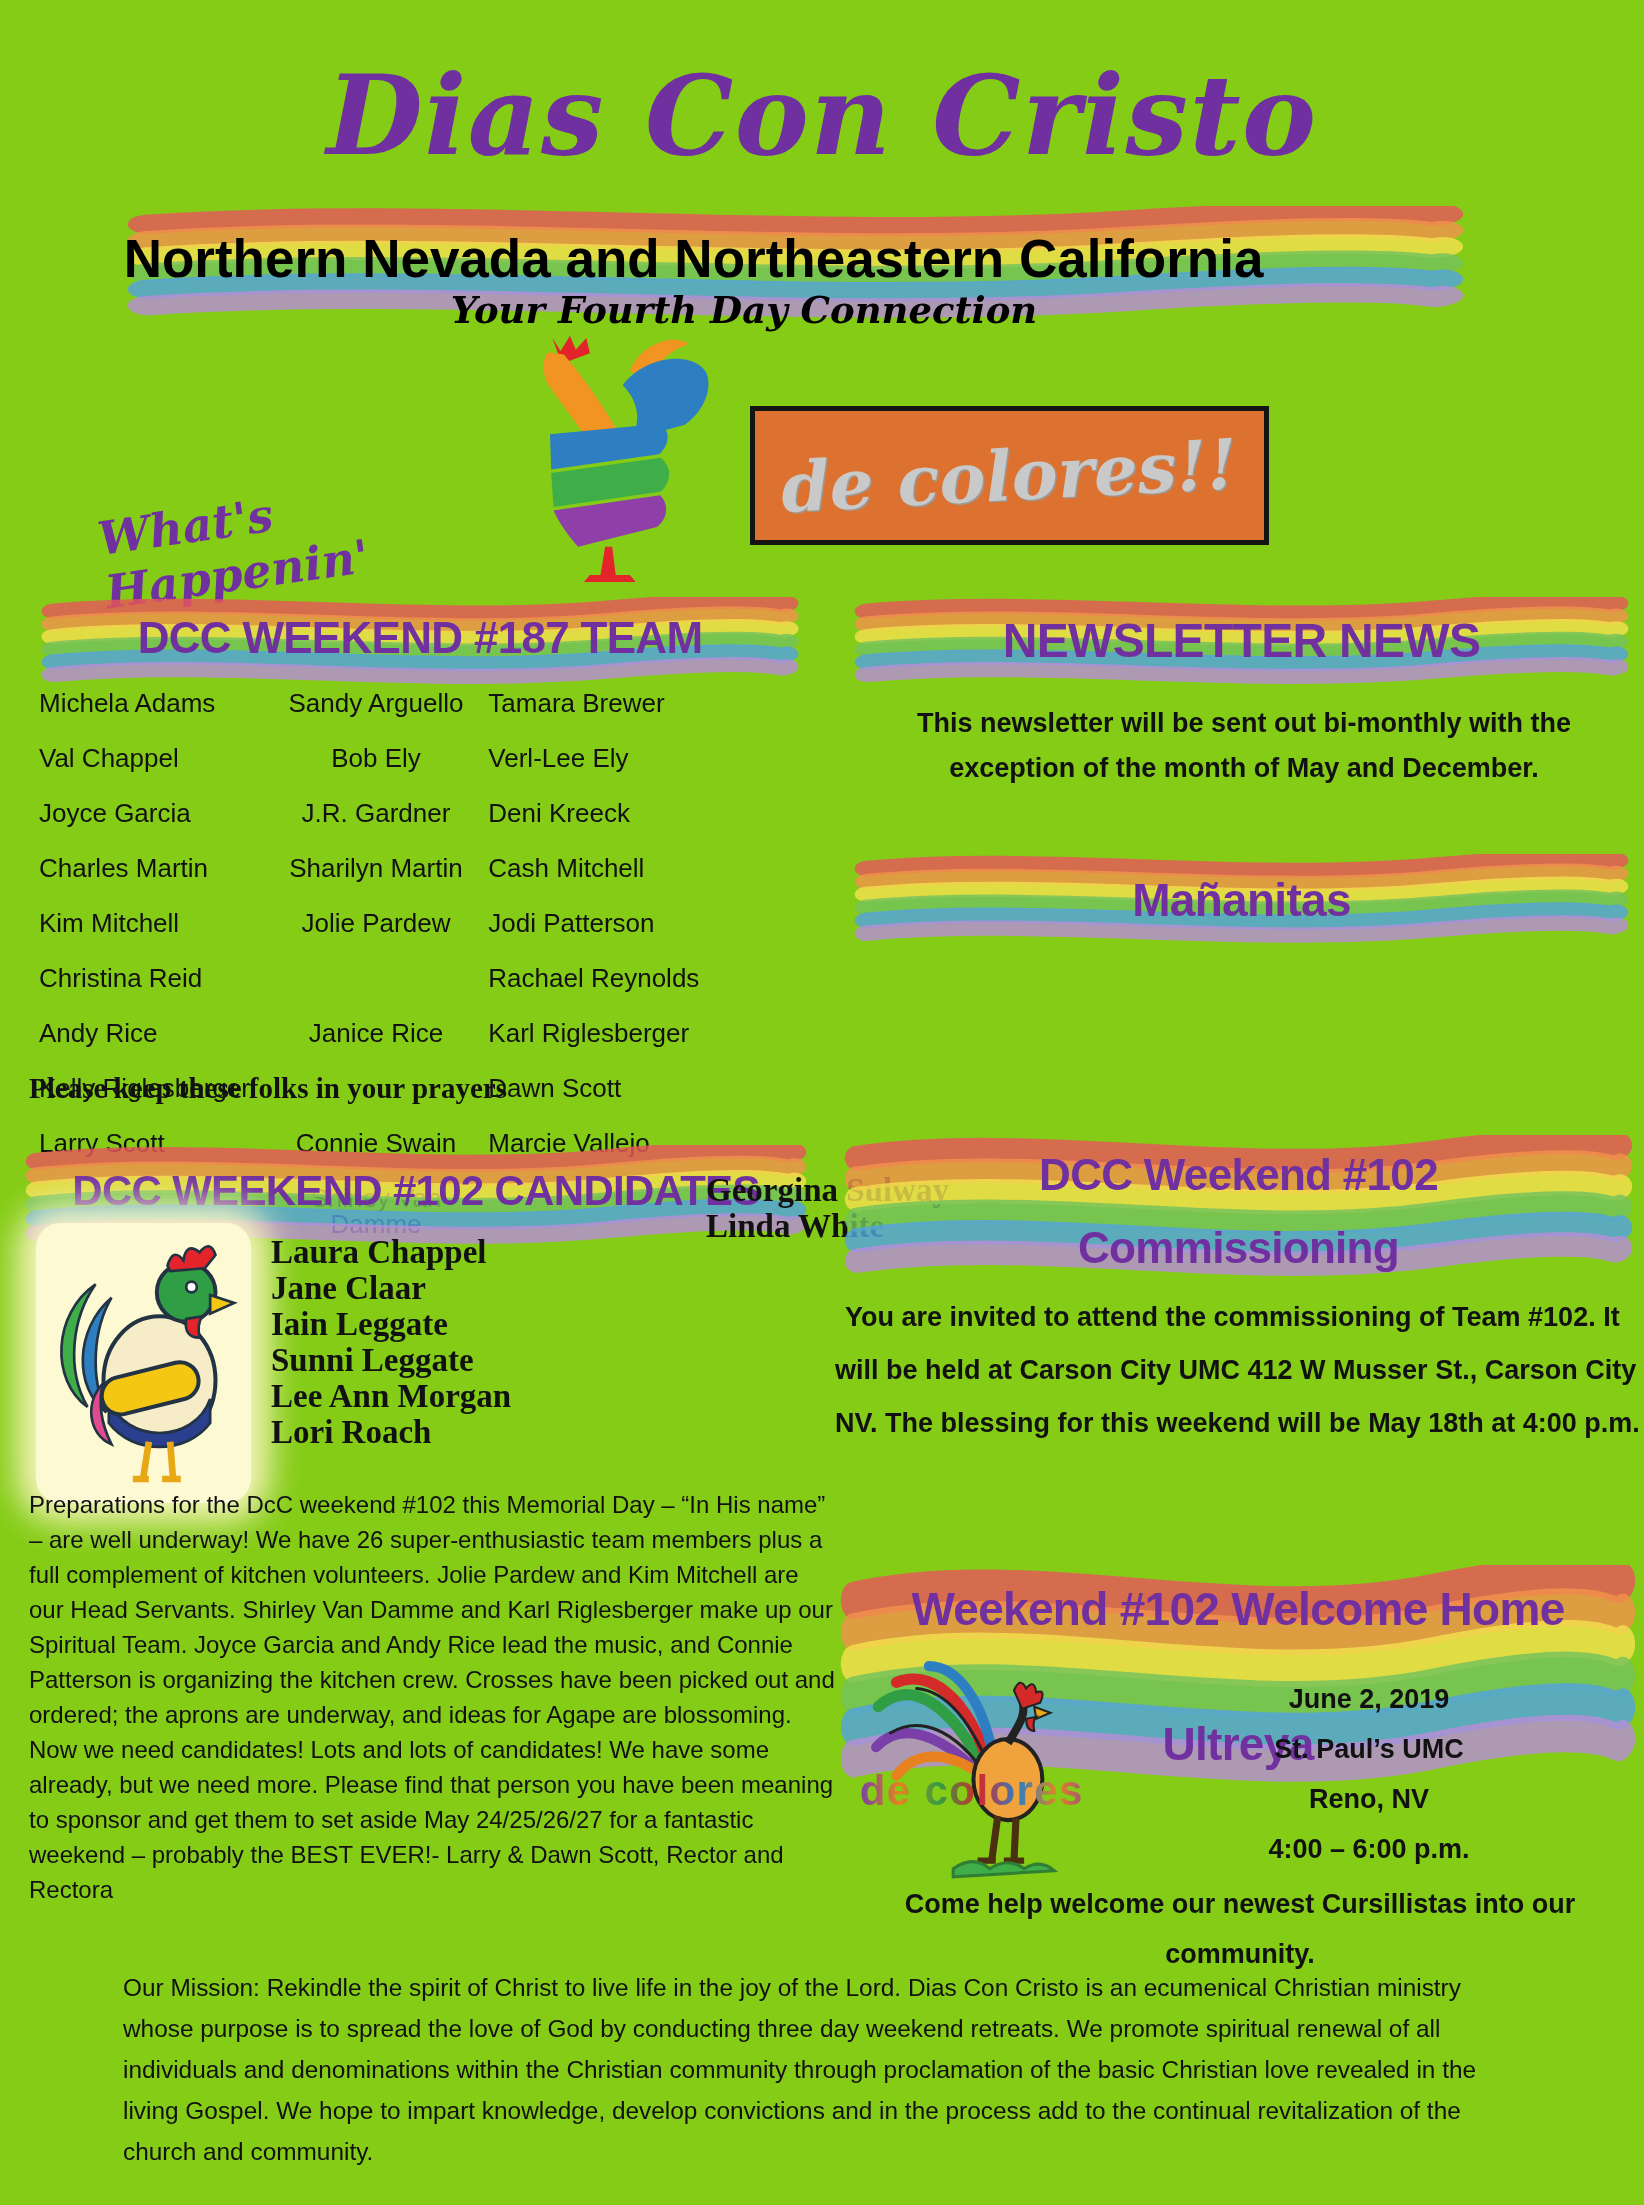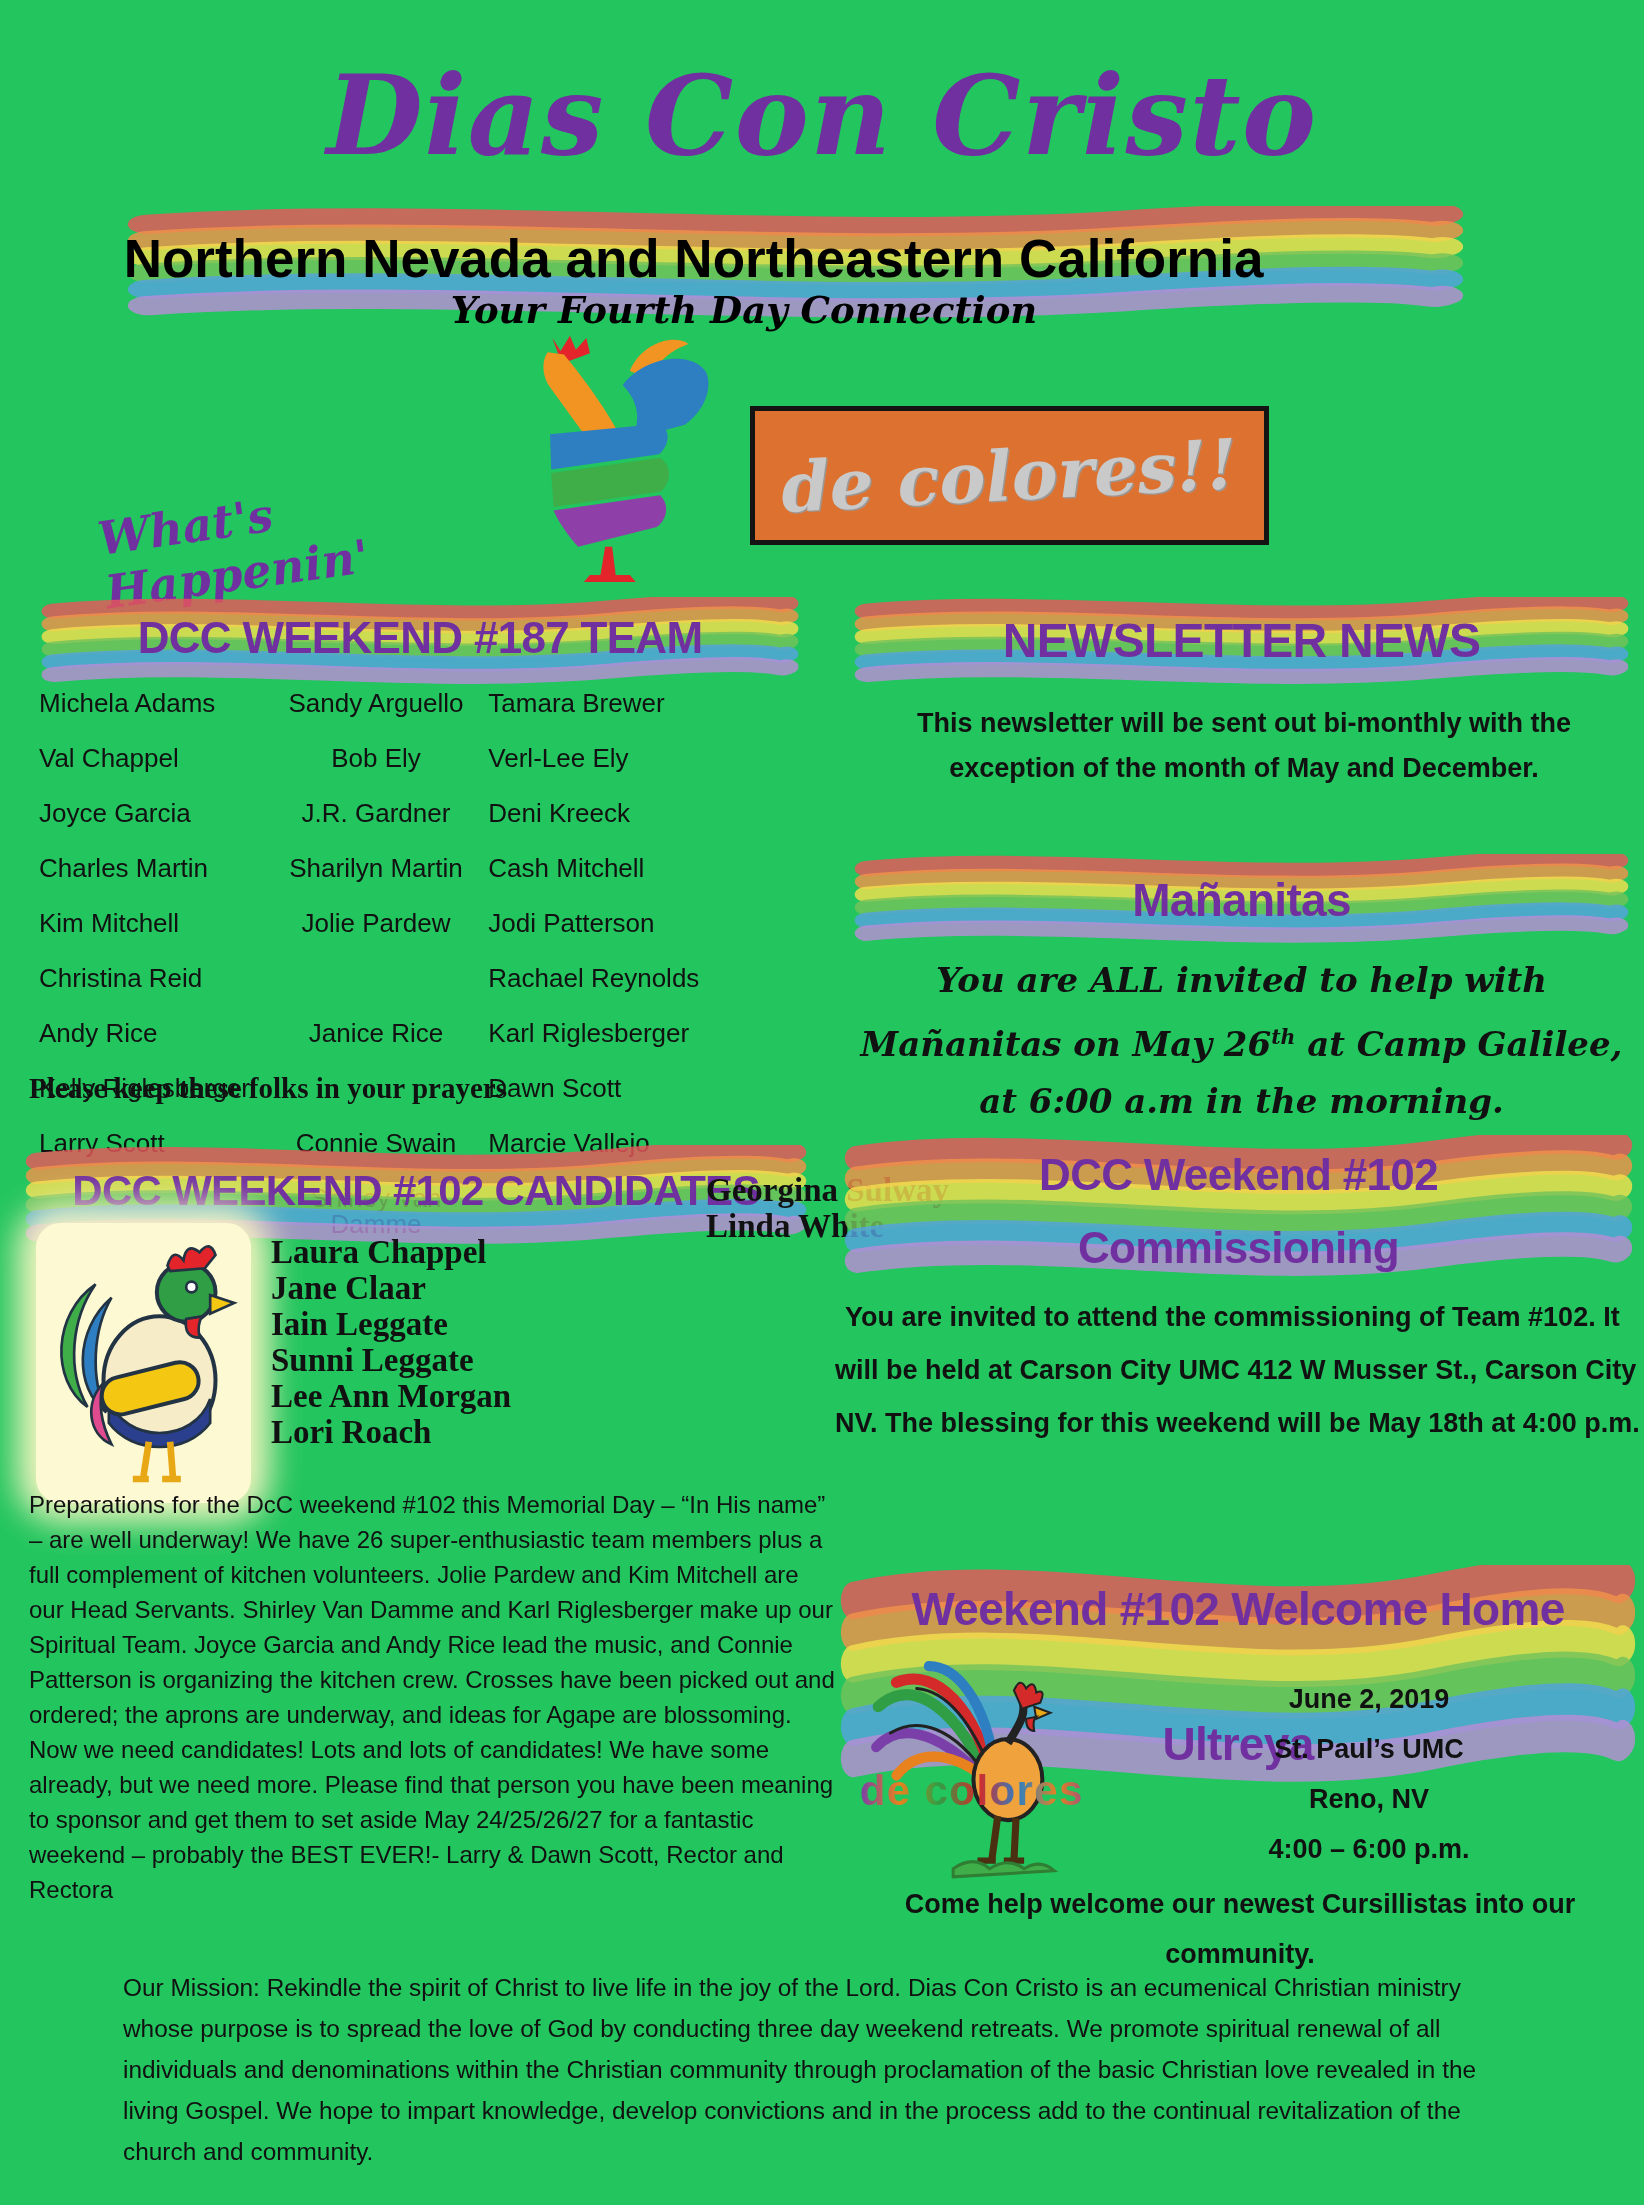--- a/index.html
+++ b/index.html
@@ -1,16 +1,16 @@
 <!DOCTYPE html>
 <html style="font-size:11.5px"><head>
 <meta charset="utf-8">
 <style>
   html,body{margin:0;padding:0;background:#fff;}
-  .page{position:relative;width:1644px;height:2205px;background:#22c55e;overflow:hidden;
+  .page{position:relative;width:1644px;height:2205px;background:#84cc16;overflow:hidden;
         font-family:"Liberation Sans",sans-serif;color:#111;}
   .abs{position:absolute;}
   .rainbow-wrap svg{width:100%;height:100%;display:block;}
   .ph{font-weight:800;color:#7030a0;text-align:center;letter-spacing:-0.7px;
       font-family:"Liberation Sans",sans-serif;}
   .script{font-family:"DejaVu Serif",serif;font-style:italic;}
   .serifb{font-family:"Liberation Serif",serif;font-weight:700;}
   .center{text-align:center;}
   .title{font:900 111px "DejaVu Serif",serif;font-style:italic;color:#7030a0;
          text-align:center;letter-spacing:1.4px;}
@@ -194,23 +194,20 @@
         <path d="M14 18 C150 -2,310 34,460 14 S598 16,606 8" stroke="#e8575a" stroke-width="19"></path>
         <path d="M14 34 C150 14,310 50,460 30 S598 32,606 24" stroke="#f0924b" stroke-width="19"></path>
         <path d="M14 50 C150 30,310 66,460 46 S598 48,606 40" stroke="#f3df4e" stroke-width="19"></path>
         <path d="M14 66 C150 46,310 82,460 62 S598 64,606 56" stroke="#74c25c" stroke-width="19"></path>
         <path d="M14 82 C150 62,310 98,460 78 S598 80,606 72" stroke="#53a4de" stroke-width="19"></path>
         <path d="M14 98 C150 78,310 114,460 94 S598 96,606 88" stroke="#b78ed6" stroke-width="19"></path>
       </g>
     </svg>
   </div>
   <div class="abs ph" style="left:849px;top:873px;width:785px;font-size:46px;">Mañanitas</div>
-  <div class="abs mana-body" style="left:842px;top:952px;width:799px;">
-    <span>You are ALL invited to help with Mañanitas on May 26</span><sup style="font-size:60%;">th</sup><span> at Camp Galilee, at 6:00 a.m in the morning.</span>
-  </div>
 
   <div class="abs rainbow-wrap" style="left:839px;top:1135px;width:799px;height:154px;">
     <svg viewBox="0 0 620 120" preserveAspectRatio="none">
       <g fill="none" stroke-linecap="round" stroke-opacity="0.82">
         <path d="M14 18 C150 -2,310 34,460 14 S598 16,606 8" stroke="#e8575a" stroke-width="19"></path>
         <path d="M14 34 C150 14,310 50,460 30 S598 32,606 24" stroke="#f0924b" stroke-width="19"></path>
         <path d="M14 50 C150 30,310 66,460 46 S598 48,606 40" stroke="#f3df4e" stroke-width="19"></path>
         <path d="M14 66 C150 46,310 82,460 62 S598 64,606 56" stroke="#74c25c" stroke-width="19"></path>
         <path d="M14 82 C150 62,310 98,460 78 S598 80,606 72" stroke="#53a4de" stroke-width="19"></path>
         <path d="M14 98 C150 78,310 114,460 94 S598 96,606 88" stroke="#b78ed6" stroke-width="19"></path>

